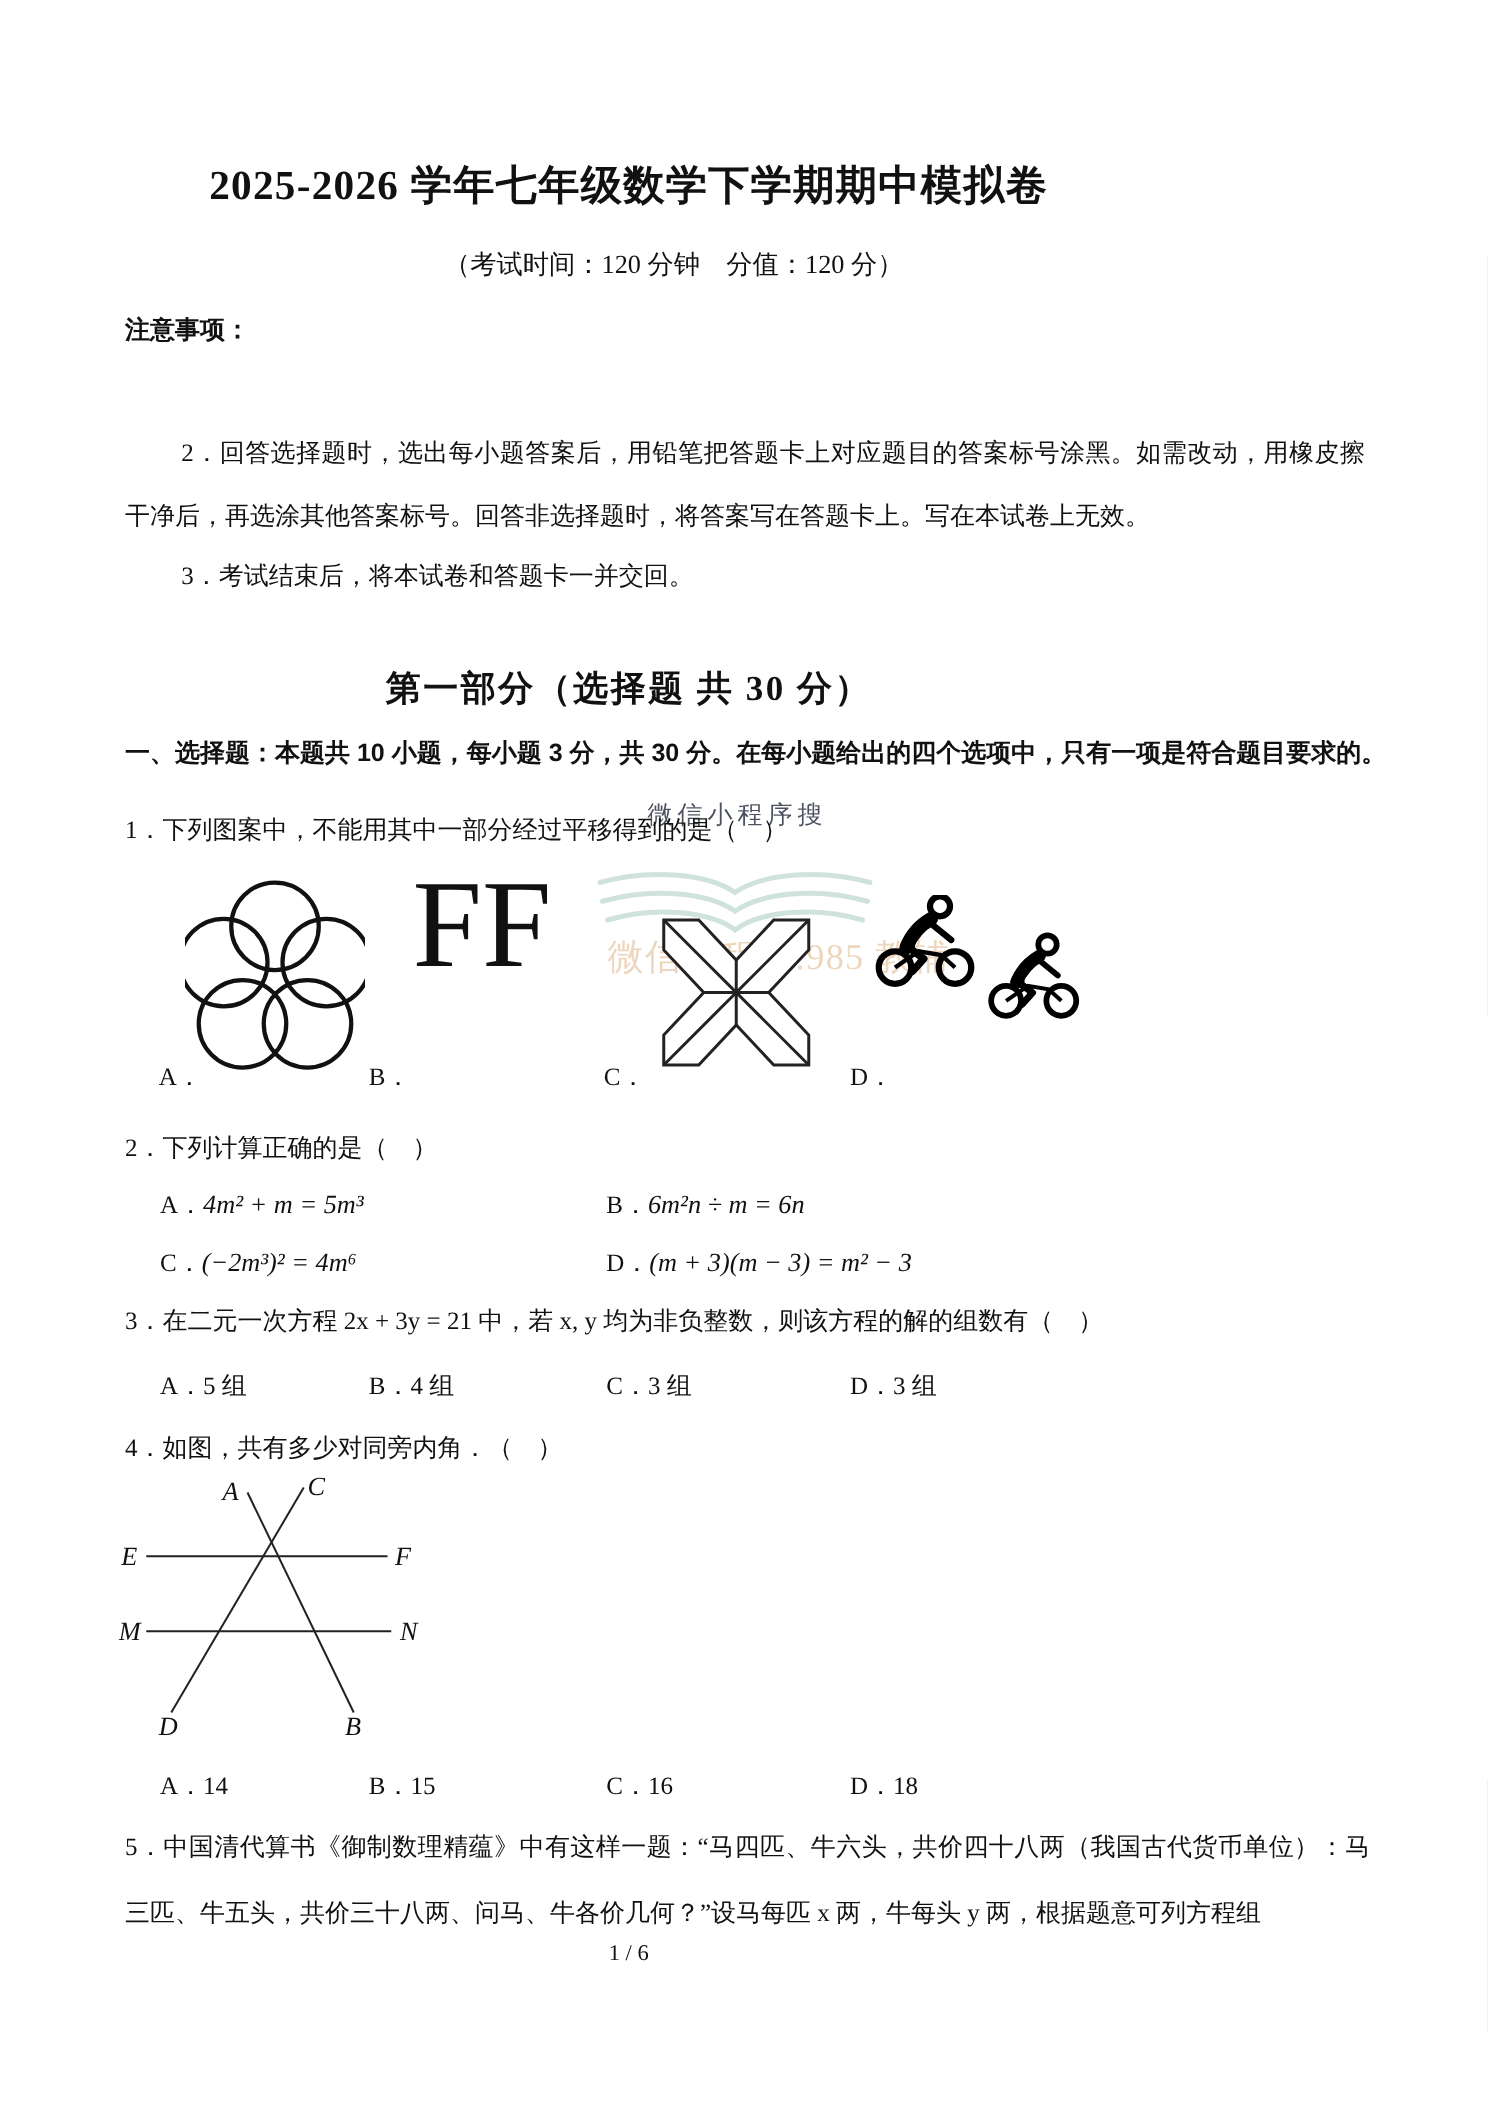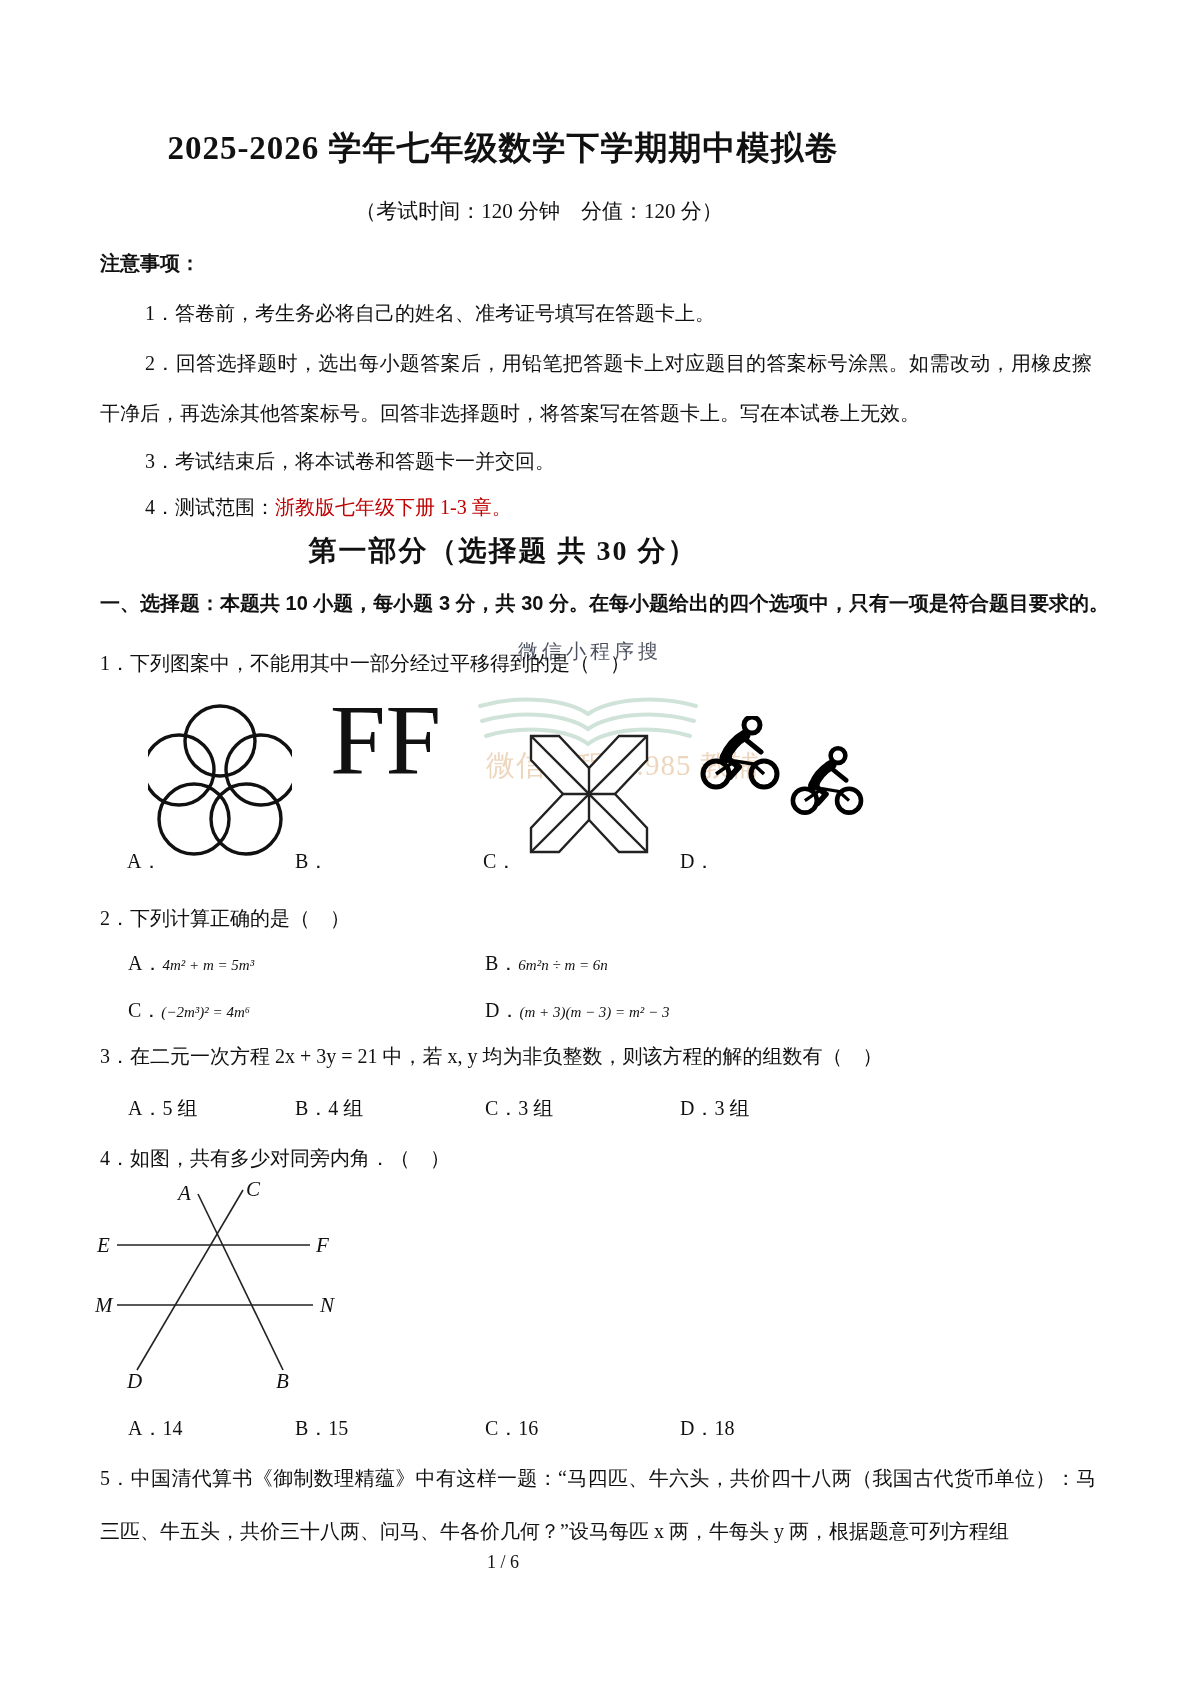--- a/index.html
+++ b/index.html
@@ -15,21 +15,21 @@
   .title{font-size:33px; font-weight:bold; letter-spacing:1px;}
   .subtitle{font-size:21px;padding-left:36px;}
   .body-text{font-size:20px; line-height:50px;}
   .para{margin:0; text-align:justify;}
   .indent{text-indent:45px;}
   .red{color:#c00000;}
   .part-heading{font-size:28px; font-weight:bold; letter-spacing:2px;}
   .intro{font-size:20px; line-height:42px; padding-left:30px; text-indent:-30px;}
   .question{font-size:20px;}
   .opt{font-size:20px;}
-  .formula{font-family:"Liberation Serif","DejaVu Serif",serif; font-style:italic; font-size:15px;}
+  .formula{font-family:"Liberation Serif","DejaVu Serif",serif; font-style:italic; font-size:21px;}
   .ff-letters{font-size:100px; line-height:100px; font-family:"Liberation Serif","DejaVu Serif",serif;}
   .footer{font-size:18px;}
   
   .wm{pointer-events:none;}
   .wm-search{font-size:20px; letter-spacing:4px; color:#0f172a; opacity:.75;}
   .wm-985{font-size:66px; font-weight:bold; font-style:italic; color:#a9cdbc; opacity:.6;
           font-family:"Liberation Serif","DejaVu Serif",serif; letter-spacing:4px;}
   .wm-prog{font-size:29px; color:#ecd2b8; opacity:.9; letter-spacing:1px;}
   svg text{font-family:"Liberation Serif","DejaVu Serif",serif;}
 </style>
@@ -45,24 +45,22 @@
       <path d="M10,27 C52,15 96,21 116,35 C136,21 180,15 222,27"></path>
       <path d="M14,42 C54,30 98,36 116,50 C134,36 178,30 218,42"></path>
     </g>
   </svg>
   <div class="abs wm wm-prog" style="left:486px; top:746px;">微信小程序:985 教辅</div>
 
   <div class="abs center title" style="top:126px;">2025-2026 学年七年级数学下学期期中模拟卷</div>
   <div class="abs center subtitle" style="top:197px;">（考试时间：120 分钟　分值：120 分）</div>
 
   <div class="abs heiti" style="left:100px; top:250px; font-size:20px;">注意事项：</div>
-  <p class="abs para body-text indent" style="left:100px; top:288px; width:992px;">1．答卷前，考生务必将自己的姓名、准考证号填写在答题卡上。</p>
   <p class="abs para body-text indent" style="left:100px; top:338px; width:992px;">2．回答选择题时，选出每小题答案后，用铅笔把答题卡上对应题目的答案标号涂黑。如需改动，用橡皮擦干净后，再选涂其他答案标号。回答非选择题时，将答案写在答题卡上。写在本试卷上无效。</p>
   <p class="abs para body-text indent" style="left:100px; top:436px; width:992px;">3．考试结束后，将本试卷和答题卡一并交回。</p>
-  <p class="abs para body-text indent" style="left:100px; top:482px; width:992px;"><span>4．测试范围：</span><span class="red">浙教版七年级下册 1-3 章。</span></p>
 
   <div class="abs center part-heading" style="top:532px;">第一部分（选择题 共 30 分）</div>
   <p class="abs para heiti intro" style="left:100px; top:582px; width:995px;">一、选择题：本题共 10 小题，每小题 3 分，共 30 分。在每小题给出的四个选项中，只有一项是符合题目要求的。</p>
 
   <div class="abs question" style="left:100px; top:650px;">1．下列图案中，不能用其中一部分经过平移得到的是（　）</div>
 
   <svg class="abs" style="left:148px; top:702px;" width="144" height="158" viewBox="0 0 144 158">
     <g fill="none" stroke="#111" stroke-width="3.4">
       <circle cx="72" cy="39" r="35"></circle>
       <circle cx="113" cy="68" r="35"></circle>

